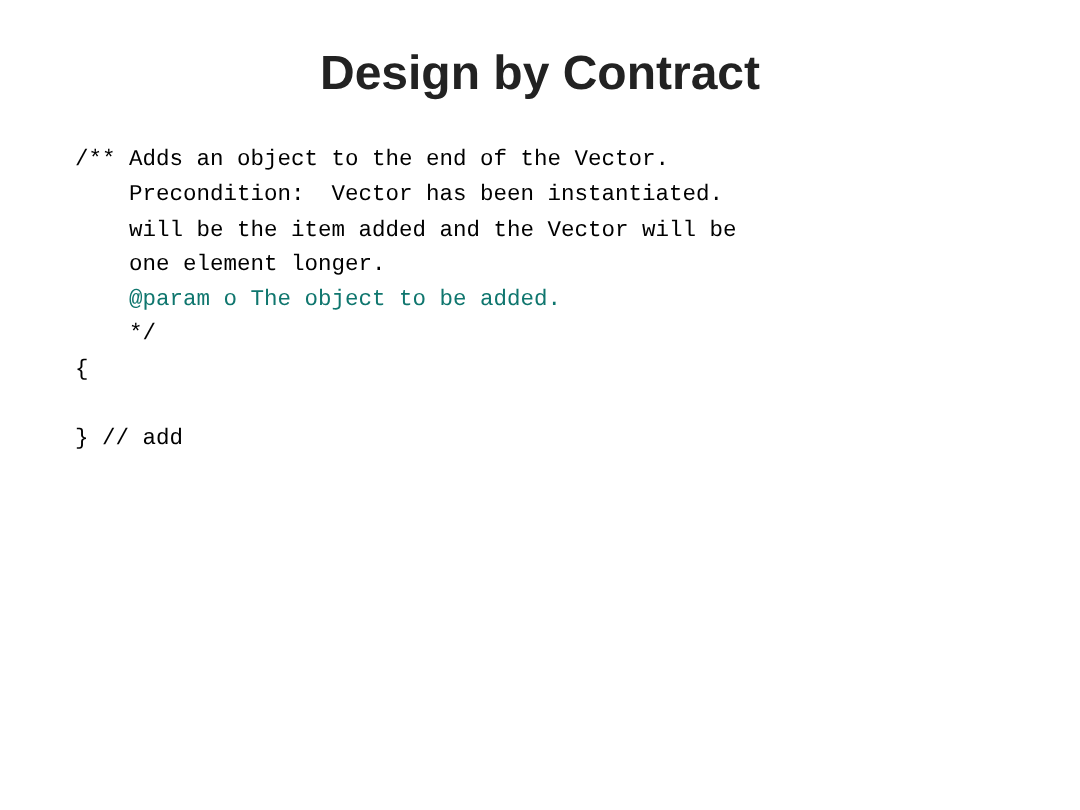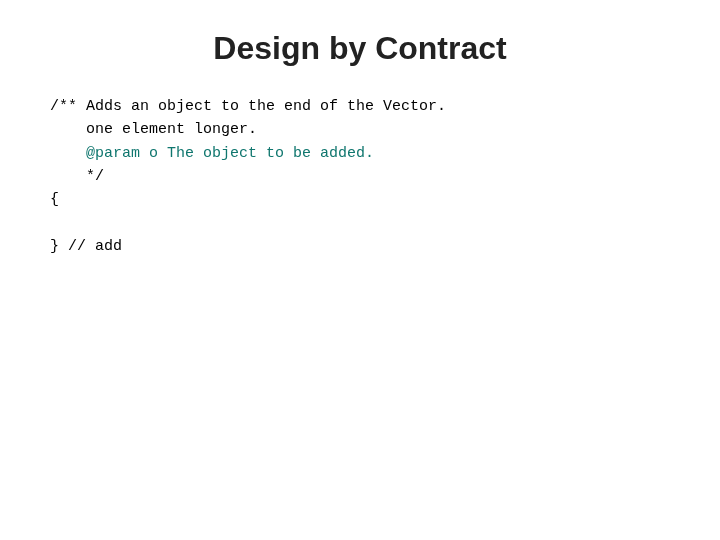--- a/index.html
+++ b/index.html
@@ -53,20 +53,22 @@
     }
   </style>
 </head>
 <body>
 
 <div class="page">
   <h1 class="title">Design by Contract</h1>
 
   <div class="code-block">
     <span class="code-line">/** Adds an object to the end of the Vector.</span>
+    <span class="code-line">    Precondition:  Vector has been instantiated.</span>
+    <span class="code-line">    will be the item added and the Vector will be</span>
     <span class="code-line">    one element longer.</span>
     <span class="code-line">    <span class="orange">@param o The object to be added.</span></span>
     <span class="code-line">    */</span>
     <span class="code-line">{</span>
     <span class="code-line"> </span>
     <span class="code-line">} // add</span>
   </div>
 </div>
 
 </body></html>

